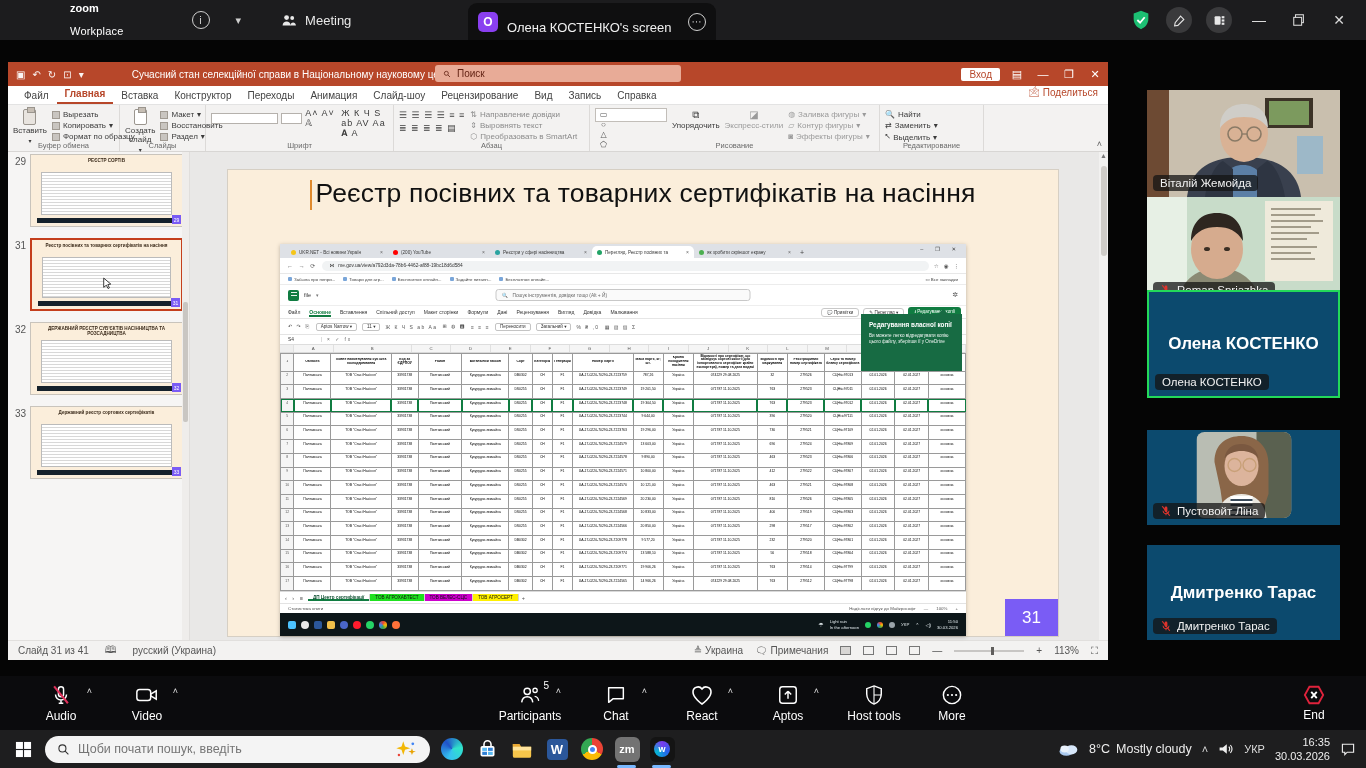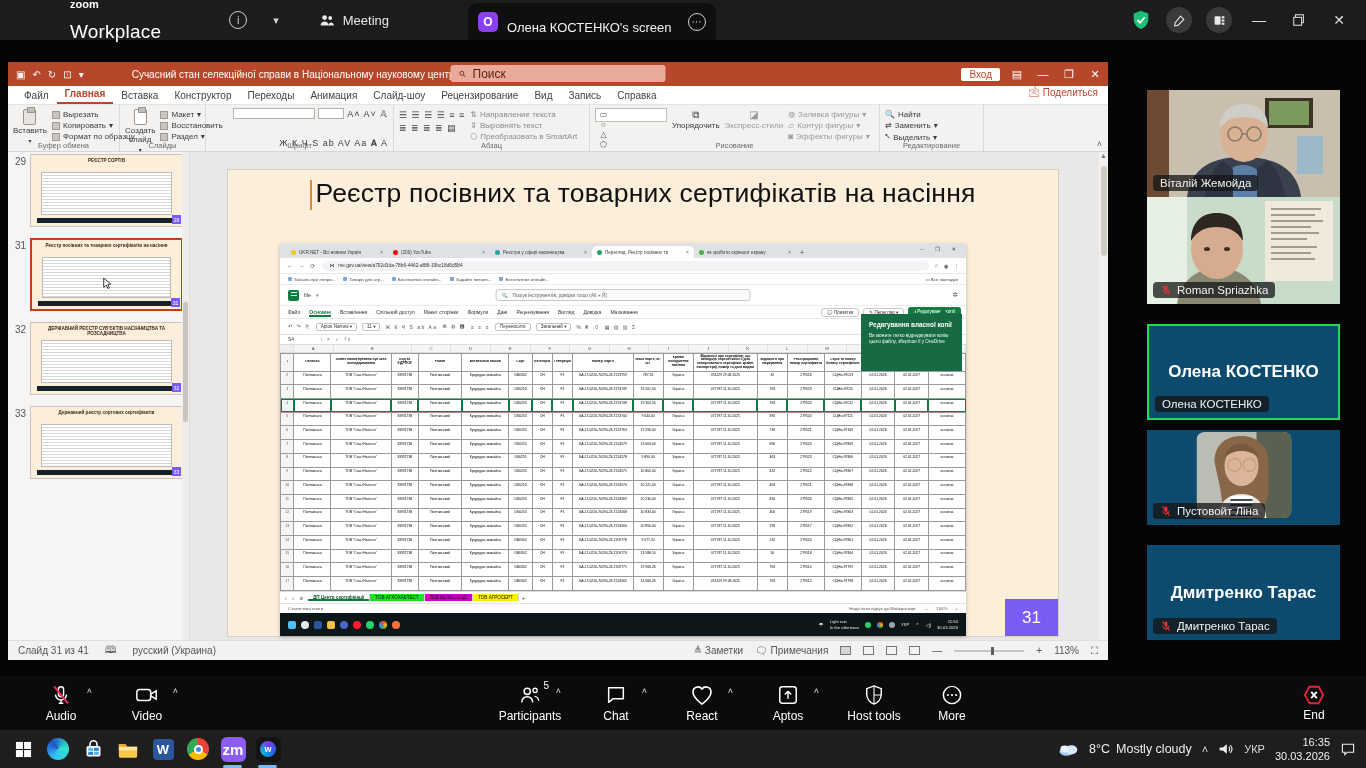--- a/index.html
+++ b/index.html
@@ -4,40 +4,40 @@
 <style>
   *{margin:0;padding:0;box-sizing:border-box;}
   html,body{width:1366px;height:768px;overflow:hidden;background:#000;}
   body{font-family:"Liberation Sans",sans-serif;}
   .screen{position:relative;width:1366px;height:768px;background:#050505;overflow:hidden;}
 
   
   .zm-top{position:absolute;left:0;top:0;width:100%;height:40px;background:#1c1c1e;display:flex;align-items:center;color:#fff;padding-left:40px;}
   .zm-logo{margin-left:30px;line-height:1;}
   .zm-logo .l1{font-size:11px;font-weight:bold;display:block;}
-  .zm-logo .l2{font-size:19px;display:block;letter-spacing:.2px;margin-top:12px;}
+  .zm-logo .l2{font-size:11px;display:block;letter-spacing:.2px;margin-top:12px;}
   .zm-info{margin-left:68px;width:18px;height:18px;border:1.4px solid #cfcfcf;border-radius:50%;display:flex;align-items:center;justify-content:center;font-size:11px;color:#cfcfcf;}
   .zm-chev{margin-left:26px;color:#cfcfcf;font-size:11px;}
   .zm-tab{display:flex;align-items:center;gap:8px;margin-left:40px;font-size:13px;color:#e8e8e8;}
   .zm-tab svg{display:block;}
   .zm-active-tab{position:absolute;left:468px;top:3px;width:248px;height:37px;background:#0f0f10;border-radius:9px 9px 0 0;display:flex;align-items:center;padding:0 10px;gap:9px;}
   .zm-ava{width:20px;height:20px;border-radius:5px;background:#8a3ff0;color:#fff;font-size:12px;font-weight:bold;display:flex;align-items:center;justify-content:center;}
   .zm-active-tab .lbl{font-size:13px;color:#f0f0f0;white-space:nowrap;overflow:hidden;flex:1;margin-top:12px;}
   .zm-ellipsis{width:18px;height:18px;border:1.3px solid #cfcfcf;border-radius:50%;color:#cfcfcf;font-size:10px;display:flex;align-items:center;justify-content:center;letter-spacing:1px;}
   .zm-right{position:absolute;right:0;top:0;height:40px;display:flex;align-items:center;gap:14px;padding-right:14px;}
   .cir-btn{width:26px;height:26px;border-radius:50%;background:#3a3a3c;display:flex;align-items:center;justify-content:center;}
   .wc{color:#dcdcdc;font-size:14px;width:26px;text-align:center;}
 
   
   .ppt{position:absolute;left:8px;top:62px;width:1100px;height:598px;background:#fff;display:flex;flex-direction:column;font-family:"Liberation Sans",sans-serif;}
   .ppt-title{height:24px;background:#b7472a;display:flex;align-items:center;color:#fff;position:relative;}
   .qat{display:flex;gap:7px;margin-left:8px;font-size:10px;align-items:center;}
   .qat span{opacity:.95;}
   .ppt-title .ttl{margin-left:48px;font-size:10px;white-space:nowrap;}
-  .ppt-search{position:absolute;left:50%;transform:translateX(-50%);top:3px;width:215px;height:17px;background:#e8ab97;border-radius:3px;color:#5f1f10;font-size:12px;display:flex;align-items:center;gap:6px;padding:0 8px;}
+  .ppt-search{position:absolute;left:50%;transform:translateX(-50%);top:3px;width:246px;height:17px;background:#e8ab97;border-radius:3px;color:#5f1f10;font-size:10px;display:flex;align-items:center;gap:6px;padding:0 8px;}
   .ppt-title .rgt{position:absolute;right:4px;display:flex;align-items:center;gap:8px;}
   .vhod{background:#fff;color:#b7472a;font-size:10px;padding:1px 8px;border-radius:2px;}
   .ppt-title .wbtn{font-size:11px;width:18px;text-align:center;}
   .ppt-tabs{height:19px;background:#fff;display:flex;align-items:flex-end;padding-left:8px;gap:0;position:relative;border-bottom:1px solid #e3e3e3;}
   .rtab{font-size:10px;color:#444;padding:2px 8px 3px;white-space:nowrap;}
   .rtab.active{color:#b7472a;font-weight:bold;border-bottom:2.5px solid #b7472a;}
   .share-btn{position:absolute;right:10px;bottom:2px;color:#b7472a;font-size:10px;}
   .ribbon{height:47px;background:#f3f2f1;display:flex;border-bottom:1px solid #d8d6d4;position:relative;}
   .rgroup{border-right:1px solid #dcdad8;position:relative;display:flex;flex-direction:column;}
   .rg-name{position:absolute;bottom:1px;width:100%;text-align:center;font-size:7.5px;color:#6a6a6a;}
@@ -175,21 +175,21 @@
   .dockbtn .ch{position:absolute;right:12px;top:2px;font-size:9px;color:#ddd;}
   .badge{position:absolute;top:-4px;right:24px;font-size:10px;color:#fff;}
   .spacer{flex:1;}
   .endbtn{display:flex;flex-direction:column;align-items:center;gap:2px;margin-right:22px;width:60px;}
 
   
   .wtask{position:absolute;left:0;top:730px;width:100%;height:38px;background:#1e1e1f;display:flex;align-items:center;gap:9px;padding:0 10px;}
   .tsk-search{width:385px;height:27px;background:#f4f4f4;border-radius:14px;display:flex;align-items:center;gap:8px;padding:0 12px;position:relative;}
   .tsk-search input{border:none;outline:none;background:transparent;font-size:12.5px;color:#222;flex:1;font-family:"Liberation Sans",sans-serif;}
   .appic{width:26px;height:26px;display:flex;align-items:center;justify-content:center;position:relative;}
-  .zm-tile{width:25px;height:25px;background:#8b5cf6;border-radius:6px;color:#fff;font-size:15px;font-weight:bold;display:flex;align-items:center;justify-content:center;}
+  .zm-tile{width:25px;height:25px;background:#737373;border-radius:6px;color:#fff;font-size:11px;font-weight:bold;display:flex;align-items:center;justify-content:center;}
   .wx-tile{width:25px;height:25px;background:#141414;border-radius:6px;display:flex;align-items:center;justify-content:center;}
   .runline{position:absolute;left:3px;bottom:-6px;width:19px;height:3px;background:#79b8ff;border-radius:2px;}
   .wtray{margin-left:auto;display:flex;align-items:center;gap:10px;color:#eee;}
   .wtray .wtxt{font-size:12.5px;display:flex;gap:6px;align-items:center;}
   .wclock{font-size:11px;text-align:right;line-height:1.3;}
   .wtray .g{color:#ddd;font-size:11px;}
 </style>
 </head>
 <body>
 
@@ -318,38 +318,38 @@
             <span class="mi">
                 <i class="ic"></i>
                 <span>Восстановить</span>
               </span>
             <span class="mi"><i class="ic"></i><span>Раздел</span> ▾</span>
           </div>
         </div>
         <span class="rg-name">Слайды</span>
       </div>
       <div class="rgroup" style="width:188px">
-        <div class="rg-body" style="flex-direction:column;gap:19px;align-items:flex-end">
+        <div class="rg-body" style="flex-direction:row;gap:3px;align-items:flex-start">
           <div style="display:flex;gap:3px;align-items:center">
             <span class="selbox"></span>
             <span class="selbox sm"></span>
             <span class="glyphs">A˄ A˅ 𝔸</span>
           </div>
           <span class="glyphs">Ж К Ч S ab AV Aa 𝐀 A</span>
         </div>
         <span class="rg-name">Шрифт</span>
       </div>
       <div class="rgroup" style="width:196px">
         <div class="rg-body">
           <div class="fontrow">
             <span class="glyphs">☰ ☰ ☰ ☰ ≡ ≡</span>
             <span class="glyphs">≣ ≣ ≣ ≣ ▤</span>
           </div>
           <div class="minis" style="color:#8a8a8a">
-            <span class="mi">⇅ <span>Направление текста</span></span>
+            <span class="mi">⇅ <span>Направление довідки</span></span>
             <span class="mi">⇕ <span>Выровнять текст</span></span>
             <span class="mi">⬡ <span>Преобразовать в SmartArt</span></span>
           </div>
         </div>
         <span class="rg-name">Абзац</span>
       </div>
       <div class="rgroup" style="width:290px">
         <div class="rg-body">
           <span class="shapegrid">▭ ○ △ ⬠ ⇦ ☆ { } ⟍ ⟋ ◇ ⬭</span>
           <div class="bigbtn">
@@ -1649,21 +1649,21 @@
         </div>
         <div class="vsb">▲<span class="tmb"></span></div>
       </div>
     </div>
 
     <div class="ppt-status">
       <span>Слайд 31 из 41</span>
       <span>🕮</span>
       <span>русский (Украина)</span>
       <span class="right">
-        <span>≜ <span>Заметки</span></span>
+        <span>≜ <span>Украина</span></span>
         <span>🗨 <span>Примечания</span></span>
         <span class="vico" style="background:#d8d6d4"></span>
         <span class="vico"></span>
         <span class="vico"></span>
         <span class="vico"></span>
         <span>—</span>
         <span class="zslider">
             <i></i>
           </span>
         <span>+</span>
@@ -1714,21 +1714,21 @@
           <span class="micoff">
             <svg width="12" height="12" viewBox="0 0 24 24">
               <rect x="9.2" y="3" width="5.6" height="11" rx="2.8" fill="#e0342c"></rect>
               <path d="M6 11.5a6 6 0 0 0 12 0M12 17.5v3" fill="none" stroke="#e0342c" stroke-width="2"></path>
               <path d="M4.5 2.5l15 19" stroke="#e0342c" stroke-width="2.4"></path>
             </svg>
           </span>
           <span>Roman Spriazhka</span>
         </div>
       </div>
-      <div class="tile speaking" style="top: 284px; height: 96px;">
+      <div class="tile speaking" style="top: 250px; height: 108px;">
         <div class="center-name">Олена КОСТЕНКО</div>
         <div class="pill">
           <span>Олена КОСТЕНКО</span>
         </div>
       </div>
       <div class="tile" style="top: 390px; height: 95px;">
         <div class="ava">
           <svg viewBox="0 0 95 86" preserveAspectRatio="none">
             <rect width="95" height="86" fill="#b9bdb3"></rect>
             <rect x="60" width="35" height="86" fill="#5a6150"></rect>
@@ -1849,20 +1849,33 @@
 
   <div class="wtask">
     <span class="appic">
       <svg width="17" height="17" viewBox="0 0 18 18">
           <rect x="1" y="1" width="7.4" height="7.4" fill="#fff"></rect>
           <rect x="9.6" y="1" width="7.4" height="7.4" fill="#fff"></rect>
           <rect x="1" y="9.6" width="7.4" height="7.4" fill="#fff"></rect>
           <rect x="9.6" y="9.6" width="7.4" height="7.4" fill="#fff"></rect>
         </svg>
     </span>
+    <div class="tsk-search">
+      <svg width="13" height="13" viewBox="0 0 24 24">
+          <circle cx="10" cy="10" r="6.5" fill="none" stroke="#333" stroke-width="2"></circle>
+          <path d="M15 15l6 6" stroke="#333" stroke-width="2"></path>
+        </svg>
+      <input type="text" placeholder="Щоби почати пошук, введіть" style="">
+      <svg width="26" height="20" viewBox="0 0 30 22">
+          <path d="M13 2l2 6 6 2-6 2-2 6-2-6-6-2 6-2z" fill="#f2b705"></path>
+          <path d="M23 10l1.2 3.2L27.5 14l-3.3 1-1.2 3-1-3-3.2-1 3.2-1z" fill="#e8a200"></path>
+          <circle cx="24" cy="5" r="1.6" fill="#4285f4"></circle>
+          <circle cx="8" cy="18" r="1.4" fill="#ea4335"></circle>
+        </svg>
+    </div>
     <span class="appic">
         <span style="width:22px;height:22px;border-radius:50%;background:conic-gradient(from 200deg,#35c1f1,#2052c9,#30e3ca,#35c1f1)"></span>
       </span>
     <span class="appic">
       <svg width="21" height="21" viewBox="0 0 24 24">
           <rect x="4" y="8" width="16" height="12" rx="2" fill="#fff"></rect>
           <path d="M8 8V6a4 4 0 0 1 8 0v2" fill="none" stroke="#fff" stroke-width="1.8"></path>
           <rect x="6" y="10" width="5.4" height="3.6" fill="#58b9f0"></rect>
           <rect x="12.6" y="10" width="5.4" height="3.6" fill="#2f7fd4"></rect>
           <rect x="6" y="14.6" width="5.4" height="3.6" fill="#2f7fd4"></rect>

